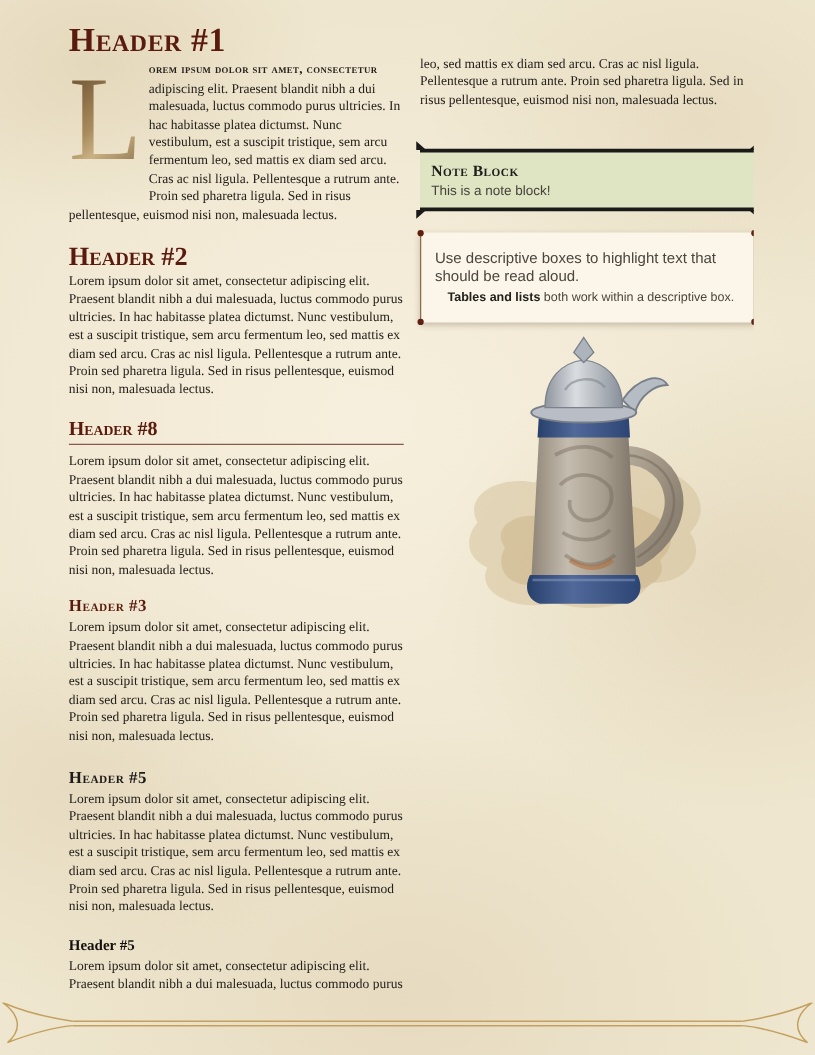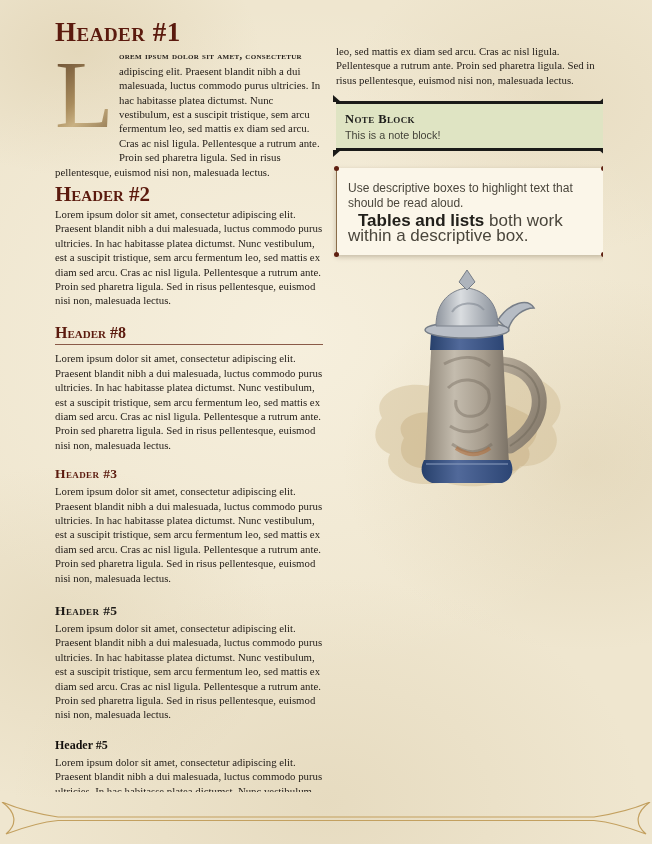--- a/index.html
+++ b/index.html
@@ -15,60 +15,60 @@
       radial-gradient(ellipse 420px 300px at 50% 95%, rgba(196,176,132,.20), rgba(196,176,132,0) 75%),
       radial-gradient(ellipse 500px 420px at 45% 40%, rgba(252,247,233,.55), rgba(252,247,233,0) 80%);
     color:#26211c;
   }
   .columns{position:absolute; left:55px; top:18px; width:548px; height:774px; overflow:hidden;
     display:flex; gap:13px;}
   .col{width:268px; flex:0 0 268px;}
 
   h1,h2,h3,h4,h5,h6{margin:0; font-weight:700; font-family:"Liberation Serif", serif;}
   .h1{font-size:27px; line-height:1.05; color:#5b1a0e; font-variant:small-caps; letter-spacing:.5px;}
-  .h2{font-size:21px; line-height:1.05; color:#5b1a0e; font-variant:small-caps; margin-top:4px;}
+  .h2{font-size:21px; line-height:1.05; color:#5b1a0e; font-variant:small-caps; margin-top:15px;}
   .h3{font-size:16px; line-height:1.15; color:#5b1a0e; font-variant:small-caps;
       border-bottom:1.5px solid #8a5a48; padding-bottom:2px; margin-top:16px;}
   .h4{font-size:13.5px; color:#5b1a0e; font-variant:small-caps; letter-spacing:.4px; margin-top:14px;}
   .h5{font-size:13.5px; color:#1d1a17; font-variant:small-caps; letter-spacing:.4px; margin-top:18px;}
   .h6{font-size:12px; color:#14100d; margin-top:16px;}
 
   p.body{font-size:10.8px; line-height:14.4px; margin:2px 0 0 0; text-align:left;}
 
   .dropcap{
     float:left; width:58px; height:99px; margin:4px 6px 0 0;
     font-size:96px; line-height:86px; font-weight:400;
     background:linear-gradient(140deg,#6d5134 5%,#a98c5d 45%,#c9b183 60%,#7e6340 95%);
     -webkit-background-clip:text; background-clip:text; -webkit-text-fill-color:transparent; color:#8a6a45;
     text-align:center;
   }
   .lead-sc{font-variant:small-caps; letter-spacing:.3px; font-weight:700; font-size:10.6px;margin-top:36px;}
 
   .continuation{margin-top:26px !important;}
 
   
-  .note{position:relative; margin-top:14px; background:#dfe4c3; padding:8px 9px 7px 9px;
+  .note{position:relative; margin-top:32px; background:#dfe4c3; padding:8px 9px 7px 9px;
         border-top:3px solid #1a1a18; border-bottom:3px solid #1a1a18;}
   .note-title{font-size:12.5px; font-weight:700; font-variant:small-caps; letter-spacing:.4px; color:#1d1d1b;
         font-family:"Liberation Serif", serif; margin:0;}
   .note-body{font-family:"Liberation Sans", sans-serif; font-size:10.8px; color:#44433a; margin:2px 0 0 0;}
   .tri{position:absolute; width:0; height:0;}
   .tri.tl{top:-9px; left:-3px; border-bottom:7px solid #1a1a18; border-right:8px solid transparent;}
   .tri.tr{top:-9px; right:-3px; border-bottom:7px solid #1a1a18; border-left:8px solid transparent;}
   .tri.bl{bottom:-9px; left:-3px; border-top:7px solid #1a1a18; border-right:8px solid transparent;}
   .tri.br{bottom:-9px; right:-3px; border-top:7px solid #1a1a18; border-left:8px solid transparent;}
 
   
   .descbox{position:relative; margin-top:17px; background:#fbf6e9;
         border-left:1px solid #8a6d4a; border-right:1px solid #8a6d4a;
         box-shadow:0 2px 5px rgba(60,40,10,.25); padding:9px 11px 12px 11px;}
   .desc-title{font-size:12.5px; font-weight:700; font-variant:small-caps; letter-spacing:.4px; color:#22201b;
         font-family:"Liberation Serif", serif; margin:0;}
   .desc-body{font-family:"Liberation Sans", sans-serif; font-size:12px; line-height:15px; color:#4a463c; margin:4px 0 0 0;}
-  .desc-line2{font-family:"Liberation Sans", sans-serif; font-size:17px; line-height:15px; color:#4a463c;
+  .desc-line2{font-family:"Liberation Sans", sans-serif; font-size:10px; line-height:15px; color:#4a463c;
         margin:2px 0 0 0; text-indent:10px;}
   .desc-line2 b{color:#22201b;}
   .dot{position:absolute; width:5px; height:5px; border-radius:50%; background:#5e1f10;}
   .dot.tl{top:-2px; left:-3px;} .dot.tr{top:-2px; right:-3px;}
   .dot.bl{bottom:-2px; left:-3px;} .dot.br{bottom:-2px; right:-3px;}
 
   .illustration{position:absolute; left:352px; top:268px; width:236px; height:236px;}
   .footer-art{position:absolute; left:0; bottom:8px; width:652px; height:34px;}
 </style>
 </head>

